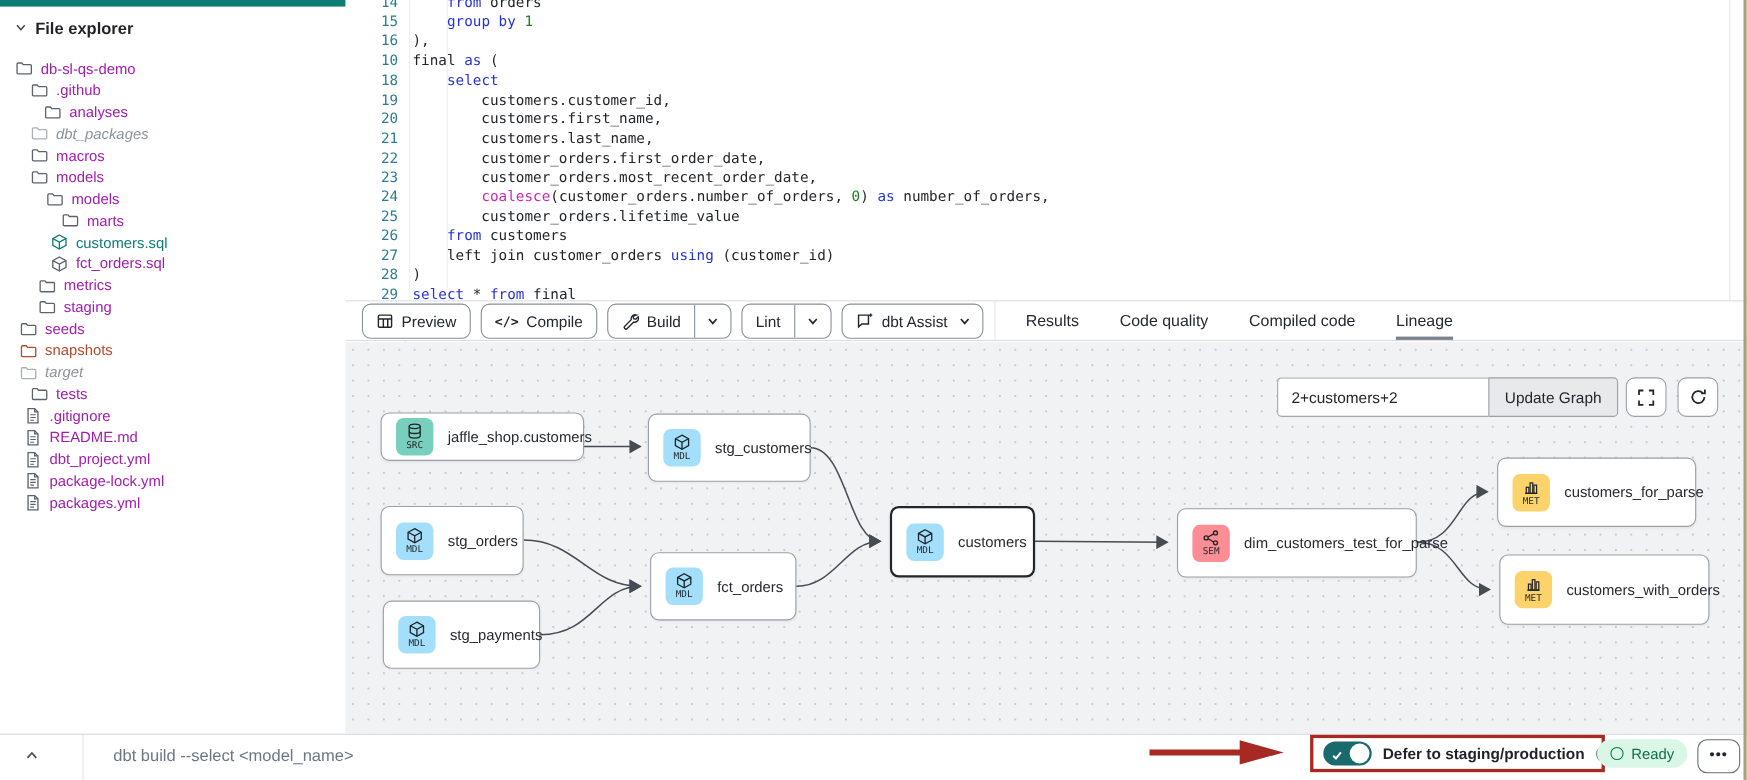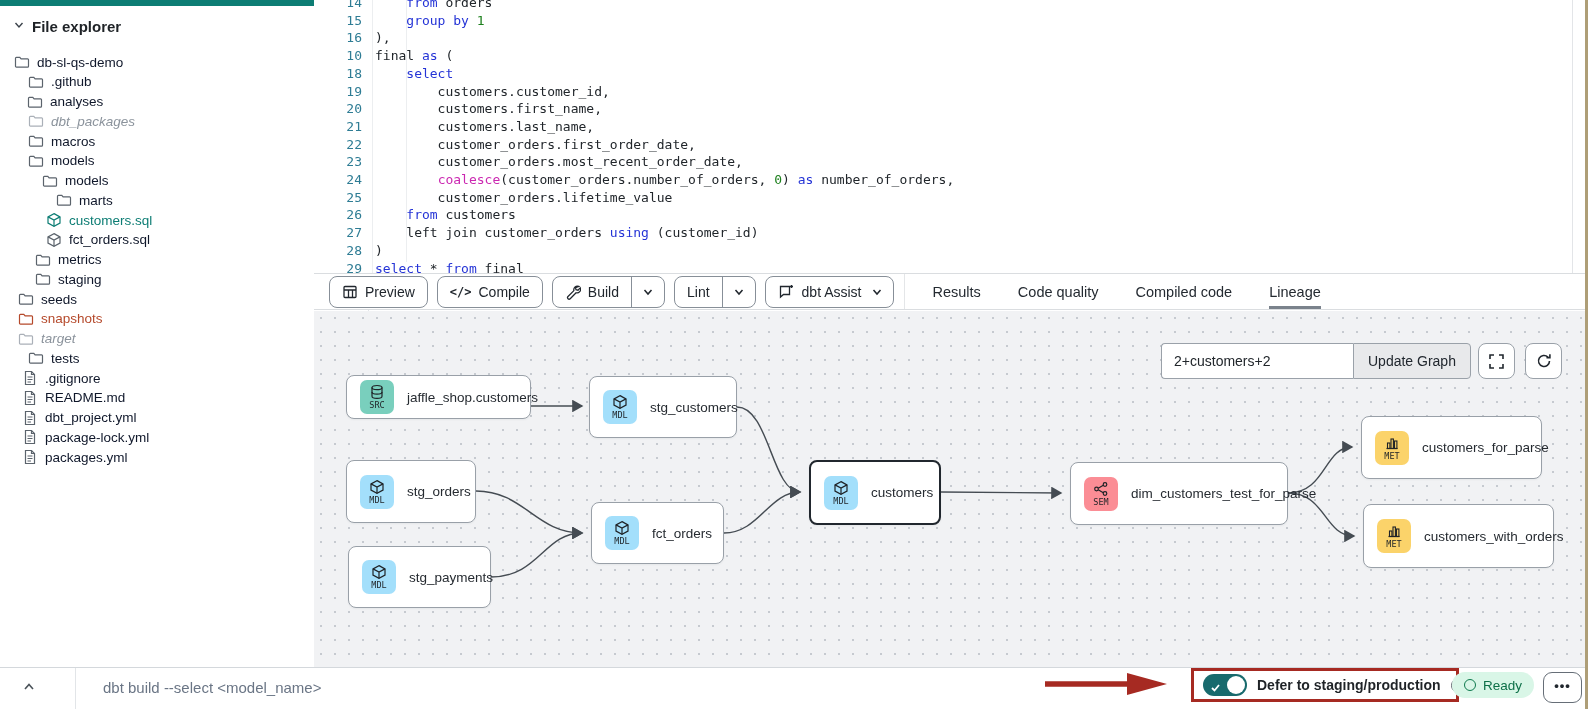--- a/index.html
+++ b/index.html
@@ -7,21 +7,21 @@
   body { font-family:"Liberation Sans", sans-serif; background:#fff; position:relative; color:#21262b; }
 
   
   #sidebar { position:absolute; left:0; top:0; width:369px; height:667px; background:#fff; border-right:1px solid #e2e5e8; }
   #sidebar-topbar { position:absolute; left:0; top:0; width:100%; height:6px; background:#0d7d74; }
   #fe-header { position:absolute; top:13px; left:0; width:100%; height:26px; display:flex; align-items:center; padding:0 14px; }
   #fe-title { font-weight:bold; font-size:15px; color:#1f2327; margin-left:8px; flex:1; }
   .chev-sm { font-size:11px; color:#3c434b; }
   #fe-search { width:18px; height:18px; cursor:pointer; }
   #tree { position:absolute; top:52px; left:0; width:100%; }
-  .trow { position:absolute; left:0; width:100%; height:20px; display:flex; align-items:center; font-size:13.5px; color:#0f172a; cursor:pointer; }
+  .trow { position:absolute; left:0; width:100%; height:20px; display:flex; align-items:center; font-size:13.5px; color:#a21caf; cursor:pointer; }
   .trow .ticon { width:16px; height:16px; margin-right:7px; flex:0 0 16px; }
   .trow.muted { color:#8b939c; font-style:italic; }
   .trow.rust { color:#b5492b; }
   .trow.selected { color:#0d7d74; }
   .trow .selbg { position:absolute; left:36px; right:7px; top:-2px; bottom:-2px; background:#e4e8ea; border-radius:4px; z-index:-1; }
   .trow .mbadge { position:absolute; right:14px; font-weight:bold; font-size:13px; color:#b5492b; }
 
   
   #editor { position:absolute; left:314px; top:0; width:1274px; height:273px; background:#fff; overflow:hidden; }
   #gutter-border { position:absolute; left:58px; top:0; width:1px; height:273px; background:#eceef0; }
@@ -108,21 +108,21 @@
             <path d="M1.5 4.2c0-.5.4-.9.9-.9h3.4l1.3 1.5h6.5c.5 0 .9.4.9.9v6.6c0 .5-.4.9-.9.9H2.4c-.5 0-.9-.4-.9-.9z" fill="none" stroke="#5b636c" stroke-width="1.2"></path>
           </svg></span>
         <span>db-sl-qs-demo</span>
       </div>
       <div class="trow" style="top: 19.75px; padding-left: 28px;">
         <span class="ticon"><svg width="16" height="16" viewBox="0 0 16 16">
             <path d="M1.5 4.2c0-.5.4-.9.9-.9h3.4l1.3 1.5h6.5c.5 0 .9.4.9.9v6.6c0 .5-.4.9-.9.9H2.4c-.5 0-.9-.4-.9-.9z" fill="none" stroke="#5b636c" stroke-width="1.2"></path>
           </svg></span>
         <span>.github</span>
       </div>
-      <div class="trow" style="top: 39.5px; padding-left: 27px; align-items: center;">
+      <div class="trow" style="top: 39.5px; padding-left: 40px; align-items: center;">
         <span class="ticon"><svg width="16" height="16" viewBox="0 0 16 16">
             <path d="M1.5 4.2c0-.5.4-.9.9-.9h3.4l1.3 1.5h6.5c.5 0 .9.4.9.9v6.6c0 .5-.4.9-.9.9H2.4c-.5 0-.9-.4-.9-.9z" fill="none" stroke="#5b636c" stroke-width="1.2"></path>
           </svg></span>
         <span>analyses</span>
       </div>
       <div class="trow muted" style="top: 59.25px; padding-left: 28px;">
         <span class="ticon"><svg width="16" height="16" viewBox="0 0 16 16">
             <path d="M1.5 4.2c0-.5.4-.9.9-.9h3.4l1.3 1.5h6.5c.5 0 .9.4.9.9v6.6c0 .5-.4.9-.9.9H2.4c-.5 0-.9-.4-.9-.9z" fill="none" stroke="#aab0b8" stroke-width="1.2"></path>
           </svg></span>
         <span>dbt_packages</span>

